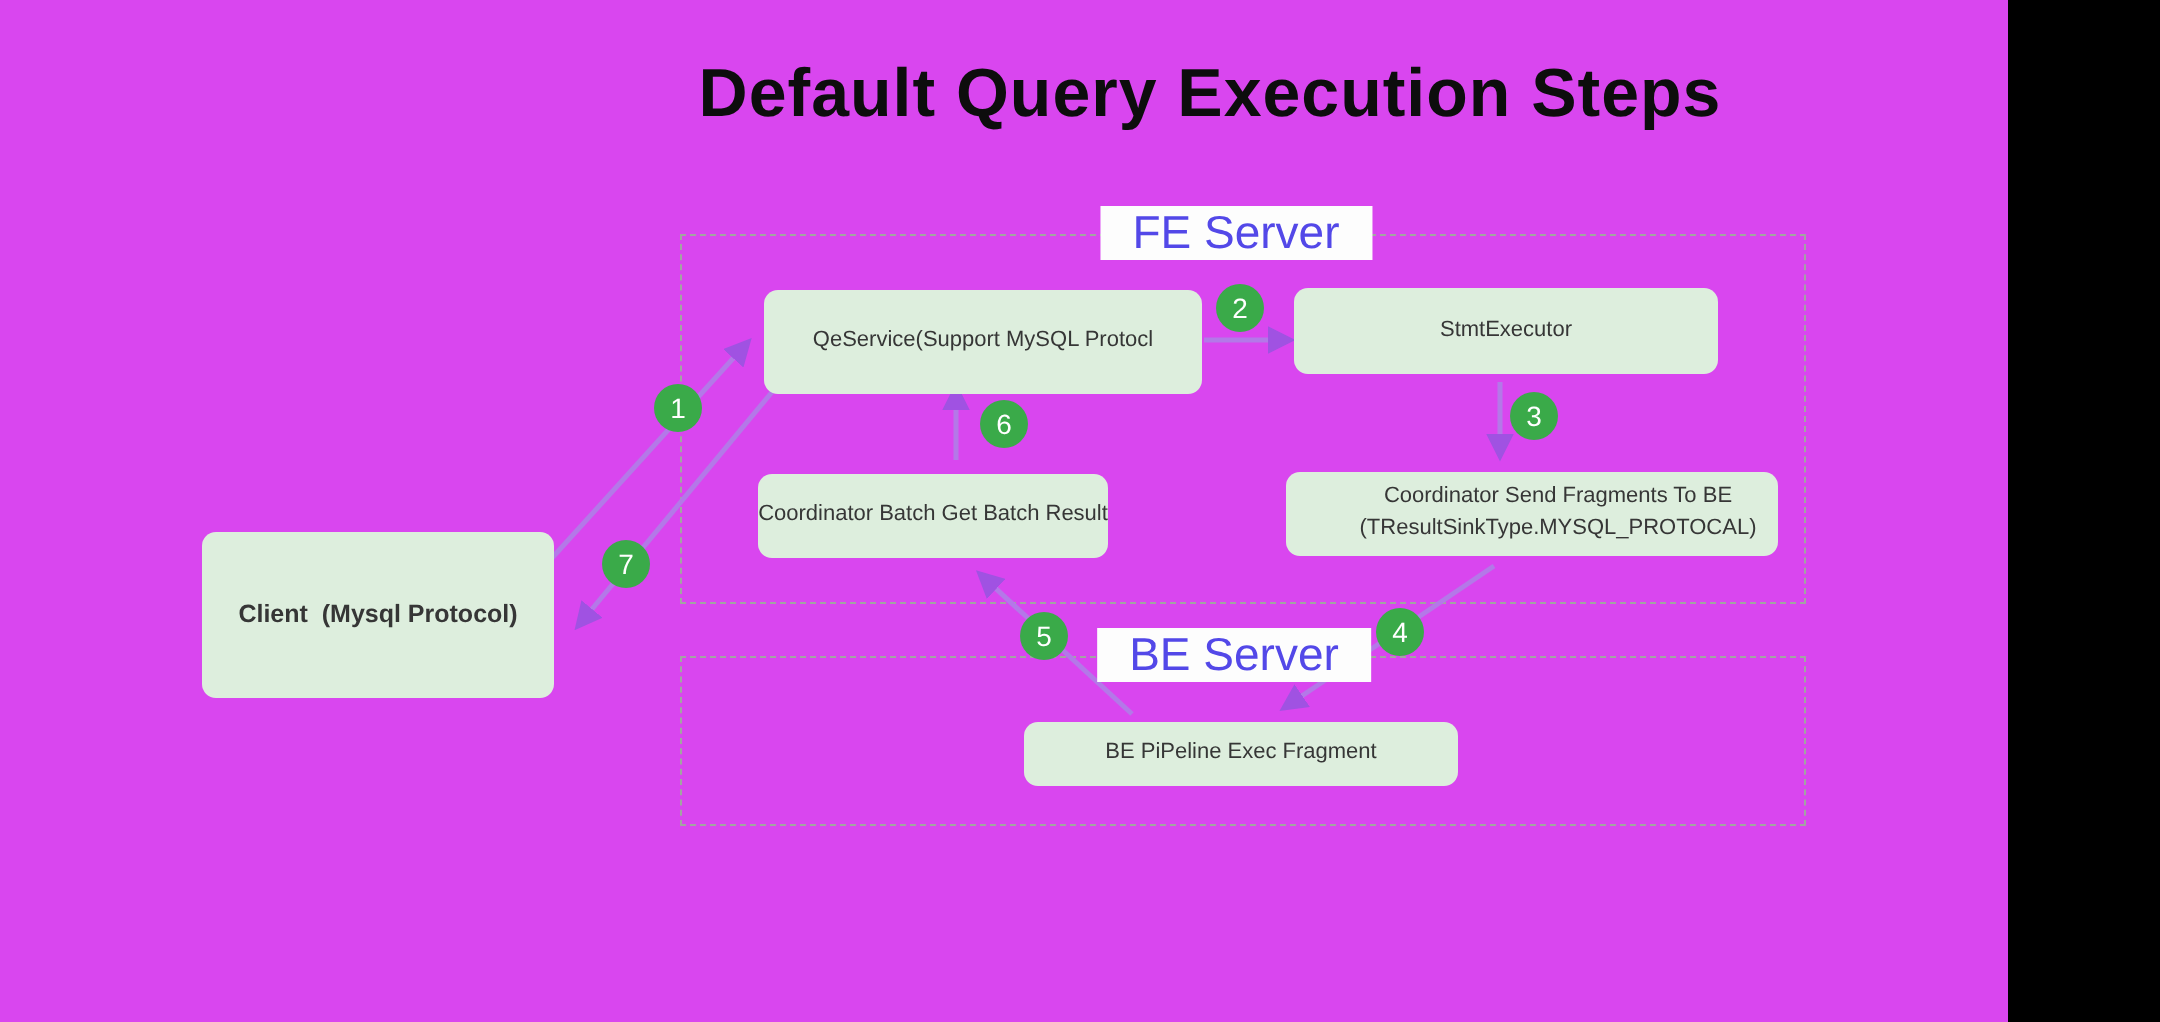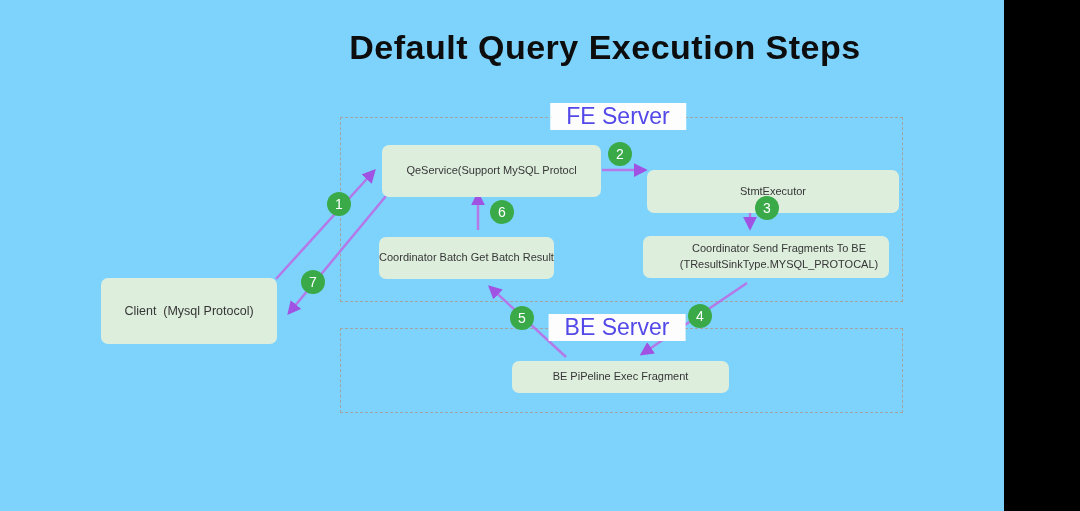--- a/index.html
+++ b/index.html
@@ -5,21 +5,21 @@
   html, body {
     margin: 0;
     padding: 0;
     background: #ffffff;
     font-family: "Liberation Sans", sans-serif;
   }
   .canvas {
     position: relative;
     width: 1080px;
     height: 511px;
-    background: #7dd3fc;
+    background: #d946ef;
     overflow: hidden;
   }
   .black-panel {
     position: absolute;
     top: 0;
     right: 0;
     width: 76px;
     height: 511px;
     background: #000000;
   }
@@ -61,23 +61,23 @@
     flex-direction: column;
     align-items: center;
     justify-content: center;
     text-align: center;
     color: #363636;
     font-size: 11px;
     line-height: 1.45;
     z-index: 3;
   }
   .node span { white-space: pre; }
-  .node-client { left: 101px; top: 278px; width: 176px; height: 66px; font-size: 12.5px; }
+  .node-client { left: 101px; top: 266px; width: 176px; height: 83px; font-size: 12.5px; font-weight: bold; }
   .node-qeservice { left: 382px; top: 145px; width: 219px; height: 52px; }
-  .node-stmt { left: 647px; top: 144px; width: 252px; height: 43px; margin-top: 26px; }
+  .node-stmt { left: 647px; top: 144px; width: 212px; height: 43px; }
   .node-coord-batch { left: 379px; top: 237px; width: 175px; height: 42px; }
   .node-coord-send { left: 643px; top: 236px; width: 220px; height: 42px; padding-left: 26px; }
   .node-be-pipeline { left: 512px; top: 361px; width: 217px; height: 32px; }
   .arrows {
     position: absolute;
     left: 0;
     top: 0;
     z-index: 2;
   }
   .badge {

